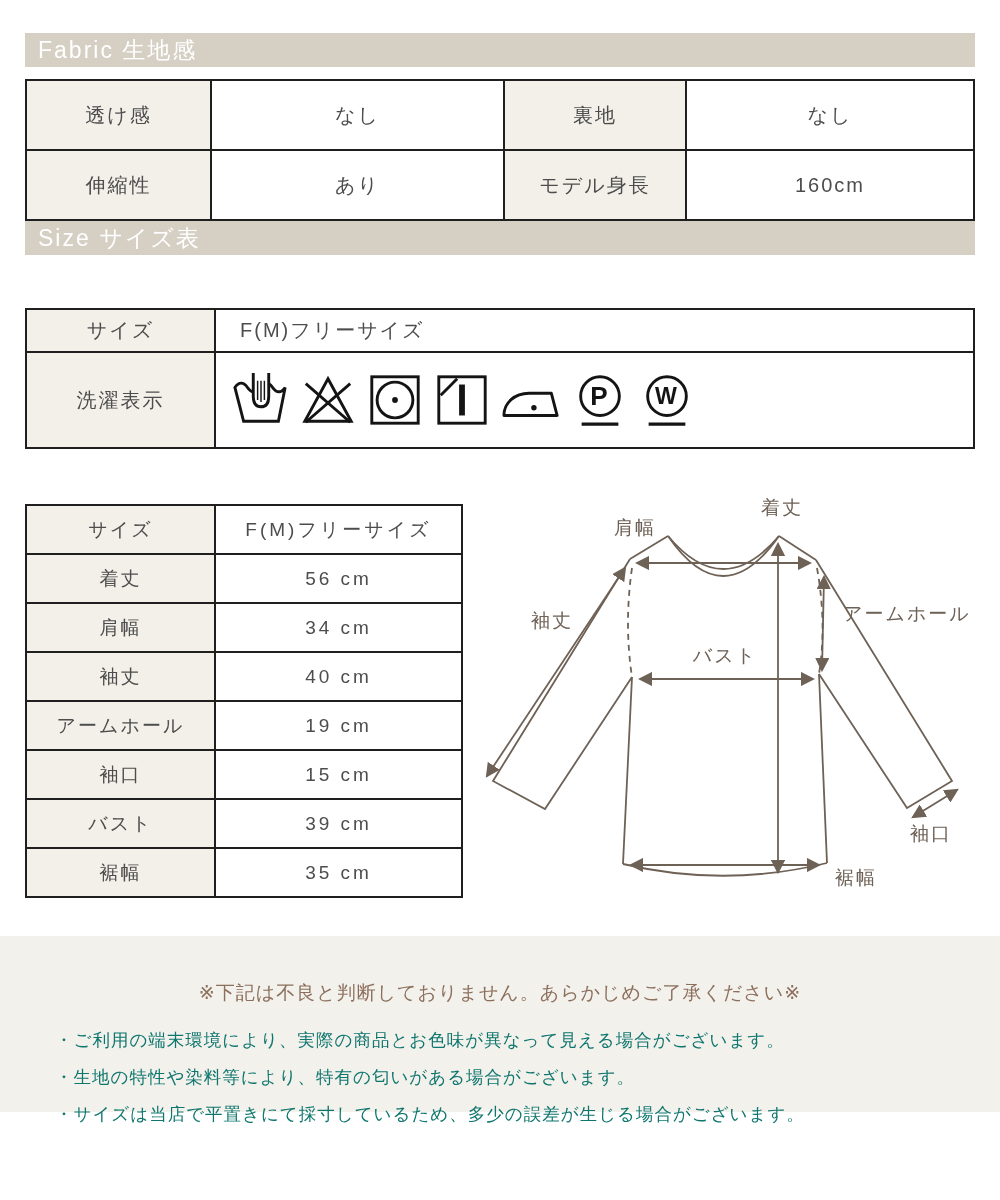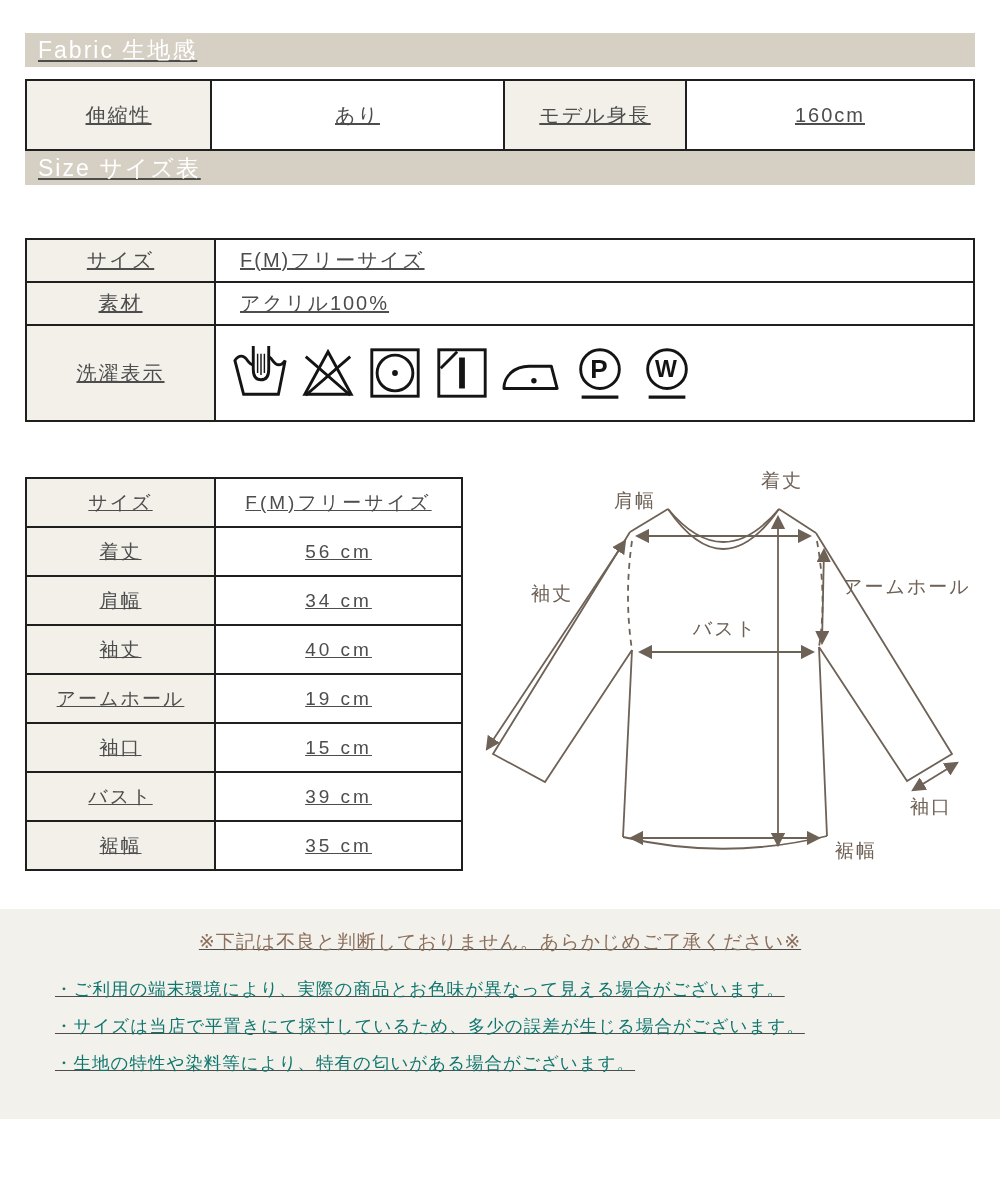--- a/index.html
+++ b/index.html
@@ -3,21 +3,21 @@
 <meta charset="utf-8">
 <style>
   html,body{margin:0;padding:0;}
   body{
     width:1000px;height:1200px;
     background:#ffffff;
     font-family:"Liberation Sans","DejaVu Sans",sans-serif;
     color:#4d4d4d;
     overflow:hidden;
   }
-  .page{width:1000px;height:1200px;overflow:hidden;text-decoration:underline;}
+  .page{width:1000px;height:1200px;overflow:hidden;}
   .inner{padding:33px 25px 0 25px;}
 
   
   .bar{
     background:#d6d0c4;
     color:#ffffff;
     font-size:23px;
     letter-spacing:2px;
     height:34px;
     line-height:34px;
@@ -63,24 +63,24 @@
   .diagram text{
     font-family:"Liberation Sans","DejaVu Sans",sans-serif;
     font-size:19px;
     fill:#6e6156;
     letter-spacing:2px;
   }
 
   
   .notes{
     margin-top:32px;
-    height:210px;
+    height:176px;
     background:#f3f1ec;
     box-sizing:border-box;
-    padding-top:20px;
+    padding-top:44px;
   }
   .notes-title{
     text-align:center;
     color:#8c6f5c;
     font-size:19px;
     letter-spacing:1px;
   }
   .notes-list{margin-top:16px;padding-left:55px;}
   .notes-item{
     color:#0f766e;
@@ -100,39 +100,41 @@
 
     <div class="bar">Fabric 生地感</div>
     <table class="fab-table">
       <colgroup>
           <col style="width:185px">
           <col style="width:293px">
           <col style="width:182px">
           <col style="width:288px">
         </colgroup>
       <tbody>
+          <tr>
+        <th>透け感</th>
+        <td>なし</td>
+        <th>裏地</th>
+        <td>なし</td>
+      </tr>
       <tr>
         <th>伸縮性</th>
         <td>あり</td>
         <th>モデル身長</th>
         <td>160cm</td>
       </tr>
     </tbody>
       </table>
 
     <div class="bar">Size サイズ表</div>
     <table class="size-table">
       <tbody>
           <tr class="r1">
         <th>サイズ</th>
         <td class="lft">F(M)フリーサイズ</td>
-      </tr>
-      <tr class="r2">
-        <th>素材</th>
-        <td class="lft">アクリル100%</td>
       </tr>
       <tr class="r3">
         <th>洗濯表示</th>
         <td class="lft care-cell">
           <div class="care-icons">
 
             <svg width="58" height="58" viewBox="0 0 60 60">
               <path class="wash-ic" d="M3,17 C7,11 12,11 16,17 C20,23 25,23 29,17 C33,11 38,11 42,17 C46,23 51,23 55,17 L48,52 L12,52 Z"></path>
               <path d="M22,2 L22,26 Q22,37 30,37 Q38,37 38,26 L38,2" fill="#ffffff" stroke="#141414" stroke-width="3" stroke-linejoin="round"></path>
               <path d="M26.5,10 L26.5,30 M30,10 L30,32 M33.5,10 L33.5,30" stroke="#141414" stroke-width="1.5" fill="none"></path>
@@ -255,17 +257,17 @@
         <text x="456" y="356" text-anchor="middle">袖口</text>
         <text x="360" y="400" text-anchor="start">裾幅</text>
       </svg>
     </div>
   </div>
 
   <div class="notes">
     <div class="notes-title">※下記は不良と判断しておりません。あらかじめご了承ください※</div>
     <div class="notes-list">
       <div class="notes-item">・ご利用の端末環境により、実際の商品とお色味が異なって見える場合がございます。</div>
+      <div class="notes-item">・生地の特性や染料等により、特有の匂いがある場合がございます。</div>
       <div class="notes-item">・サイズは当店で平置きにて採寸しているため、多少の誤差が生じる場合がございます。</div>
-      <div class="notes-item">・生地の特性や染料等により、特有の匂いがある場合がございます。</div>
     </div>
   </div>
 </div>
 
 </body></html>

